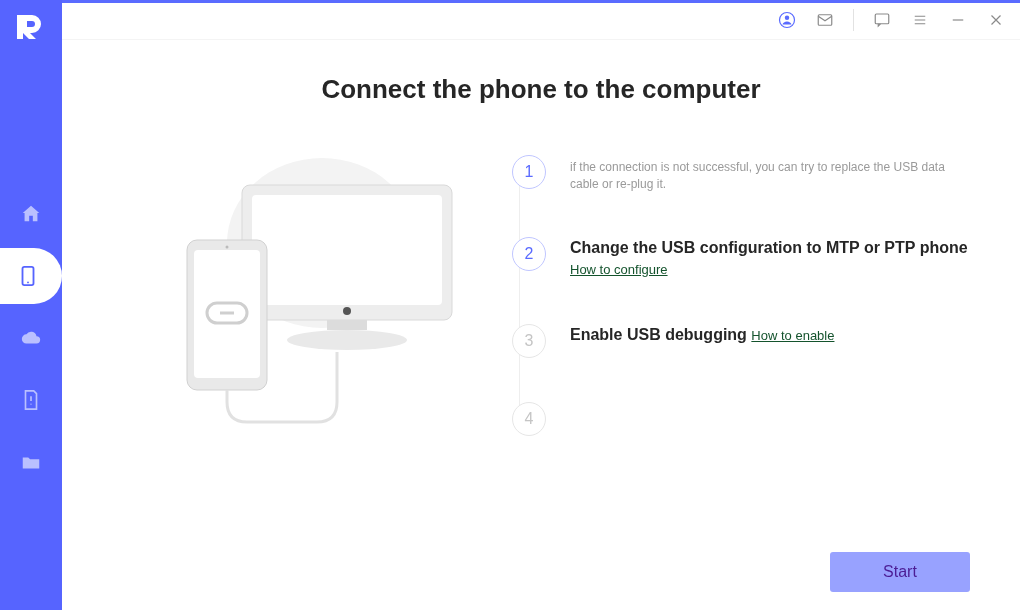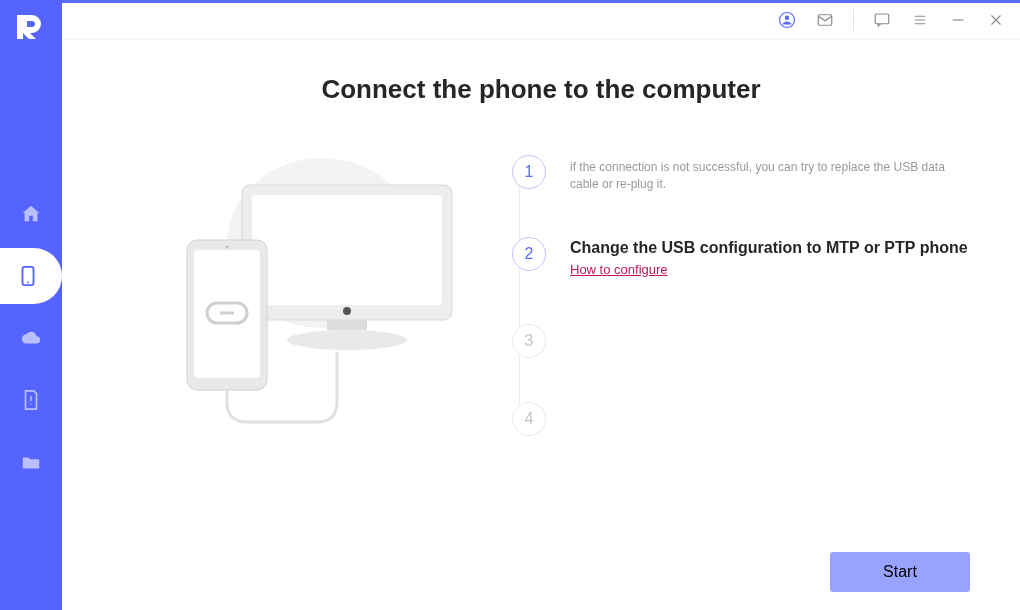--- a/index.html
+++ b/index.html
@@ -62,28 +62,28 @@
     .step .num {
       flex: 0 0 34px; width:34px; height:34px; border-radius:50%;
       border:1px solid #e6e6e6; background:#fff; color:#c5c5c5;
       display:flex; align-items:center; justify-content:center; font-size:16px; font-weight:500;
       position: relative; z-index:2;
     }
     .step.active .num { color:#5a6bff; border-color:#c0c6ff; }
     .step-body { flex:1; }
     .step-title { font-size:16px; font-weight:700; color:#262626; line-height:1.35; }
     .step-desc { font-size:12px; color:#9a9a9a; margin-top:4px; line-height:1.4; }
-    .step-link { font-size:13px; color:#be185d; text-decoration: underline; font-weight:500; cursor:pointer; }
+    .step-link { font-size:13px; color:#14532d; text-decoration: underline; font-weight:500; cursor:pointer; }
     .steps-line {
       position:absolute; left:17px; top:30px; bottom: 60px; width:1px; background:#eeeeee; z-index:1;
     }
 
     .footer { display:flex; justify-content:flex-end; padding-right: 10px;}
     .start-btn {
-      width: 140px; height: 40px; background:#98a2ff; color:#000000;
+      width: 140px; height: 40px; background:#98a2ff; color:#4c1d95;
       border:none; border-radius:3px; font-size:16px; cursor:pointer;
     }
   </style>
 </head>
 <body>
 
 <div class="top-accent"></div>
 <div class="app">
   <div class="sidebar">
     <div class="logo-box">
@@ -197,20 +197,26 @@
             <div class="step-body">
               <div class="step-title">
                 <span>Change the USB configuration to MTP or PTP phone</span>
                 <a class="step-link">How to configure</a>
               </div>
             </div>
           </div>
 
           <div class="step">
             <div class="num">3</div>
+            <div class="step-body">
+              <div class="step-title">
+                <span>Enable USB debugging</span>
+                <a class="step-link">How to enable</a>
+              </div>
+            </div>
           </div>
 
           <div class="step">
             <div class="num">4</div>
           </div>
         </div>
       </div>
 
       <div class="footer">
         <button class="start-btn">Start</button>

